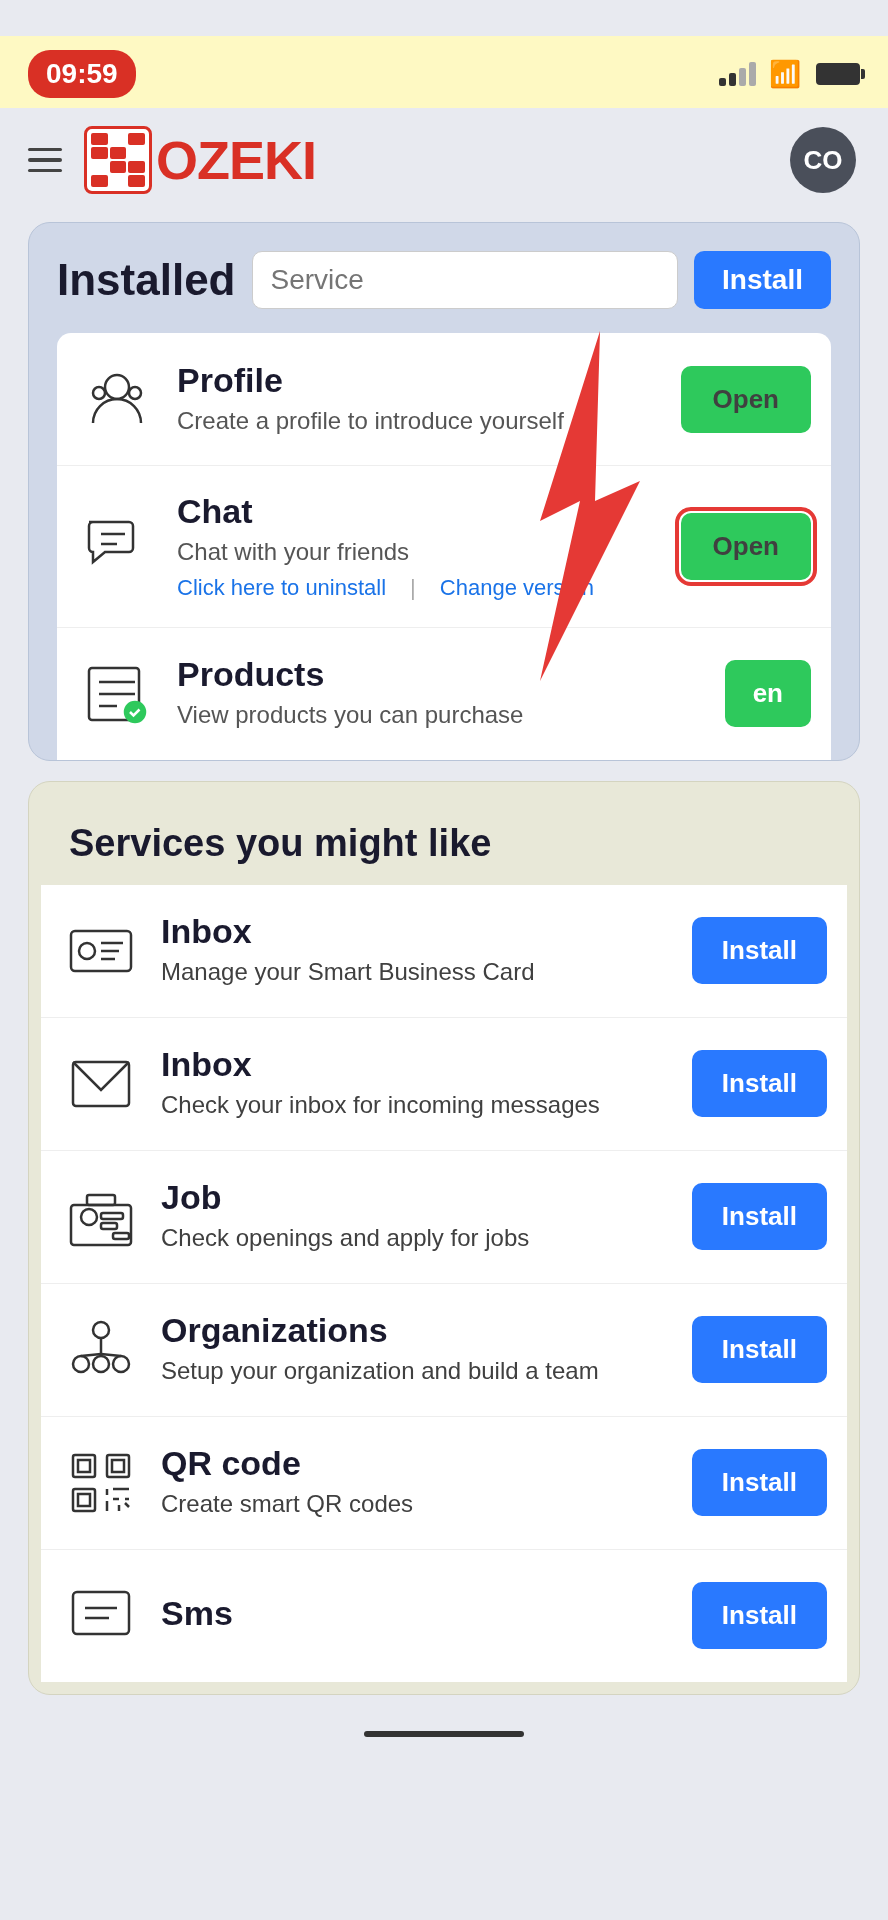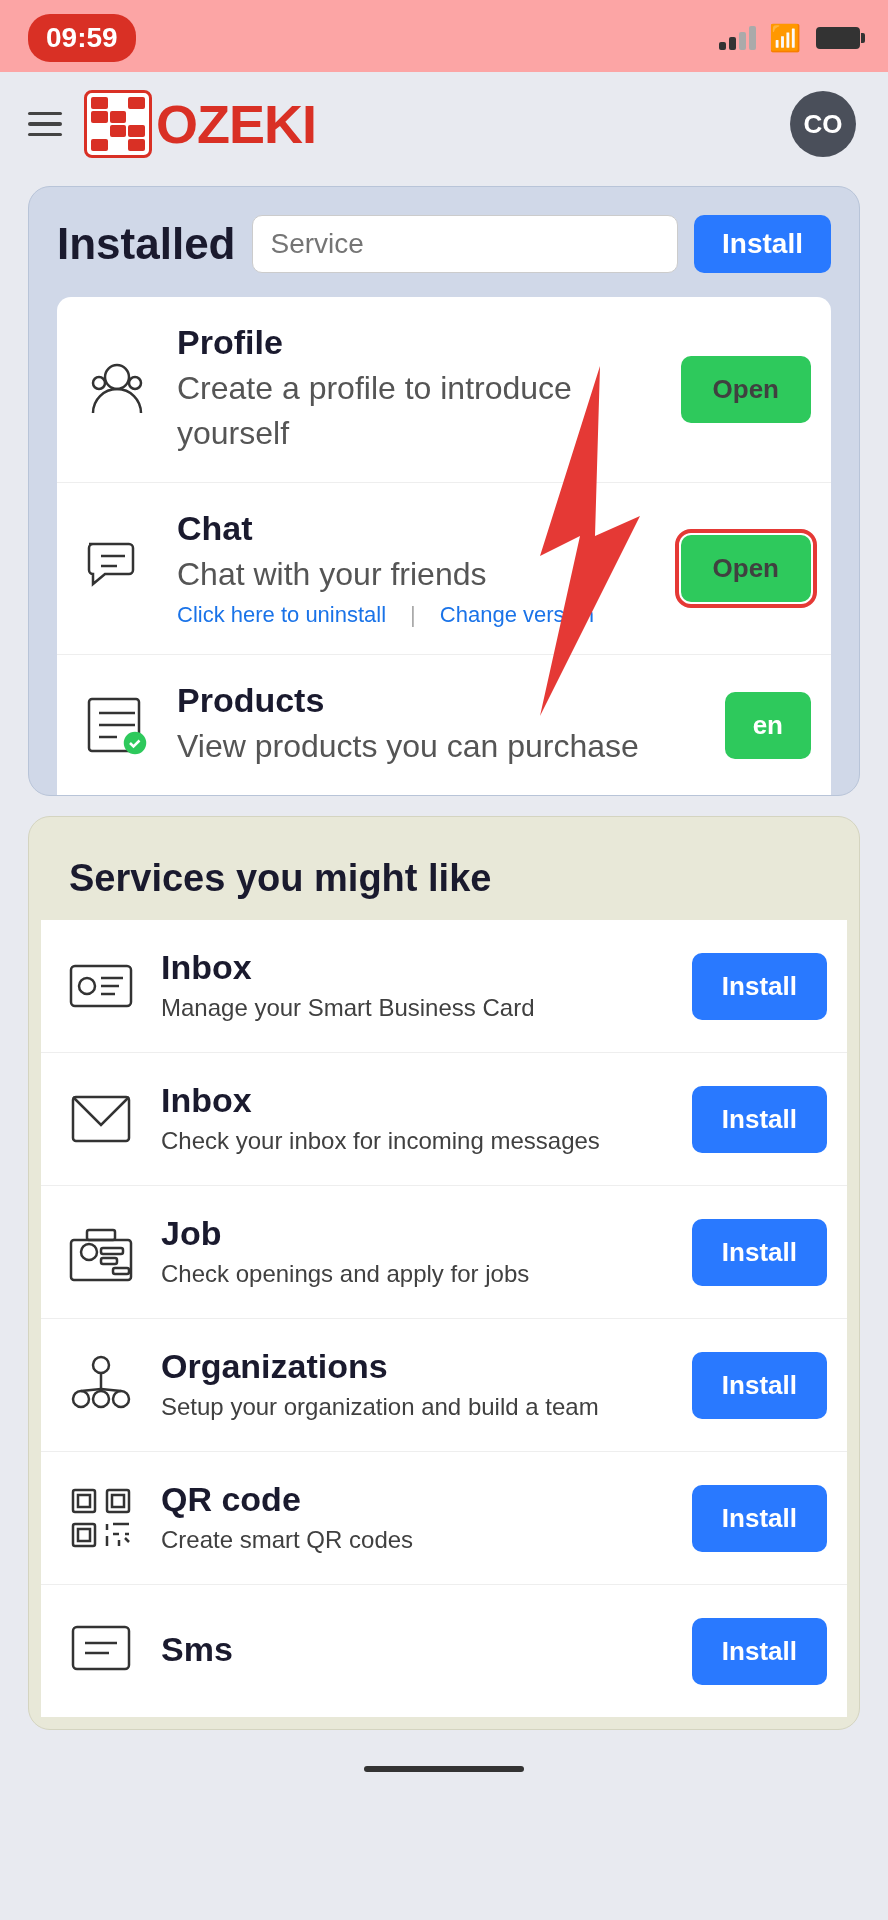--- a/index.html
+++ b/index.html
@@ -12,21 +12,22 @@
       position: relative;
       overflow-x: hidden;
     }
 
     
     .status-bar {
       display: flex;
       justify-content: space-between;
       align-items: center;
       padding: 14px 28px 10px 28px;
-      background: #fca5a5;
+      background: #fef9c3;
+      margin-top: 36px;
     }
     .status-time {
       background: #d93025;
       color: white;
       border-radius: 22px;
       padding: 8px 18px;
       font-size: 28px;
       font-weight: 600;
     }
     .status-icons {
@@ -215,21 +216,21 @@
     .service-info {
       flex: 1;
     }
     .service-name {
       font-size: 34px;
       font-weight: 700;
       color: #1a1a2e;
       margin-bottom: 4px;
     }
     .service-desc {
-      font-size: 32px;
+      font-size: 24px;
       color: #555;
       line-height: 1.4;
     }
     .service-links {
       display: flex;
       gap: 24px;
       margin-top: 6px;
       align-items: center;
     }
     .service-link {

